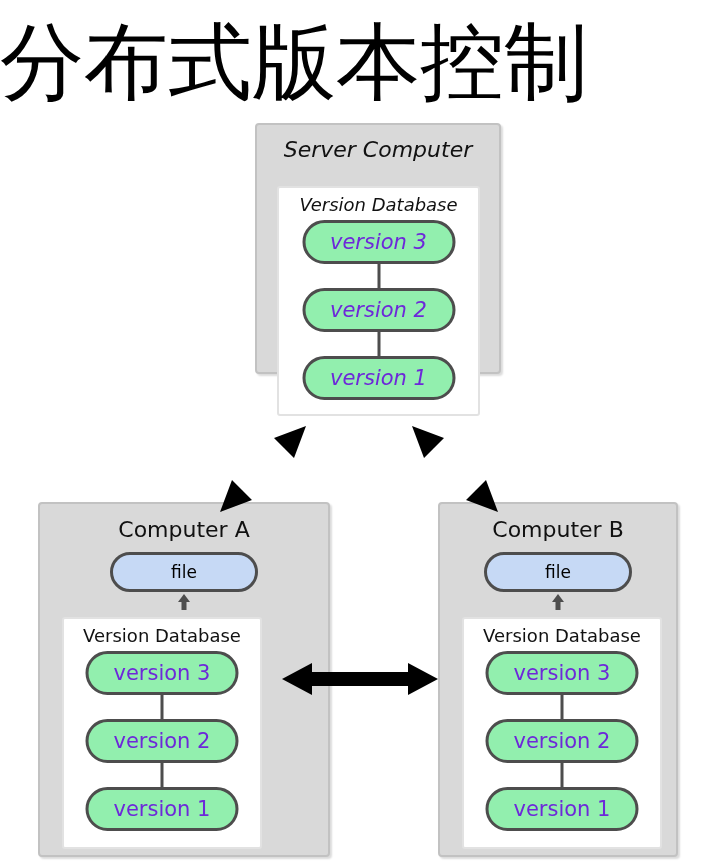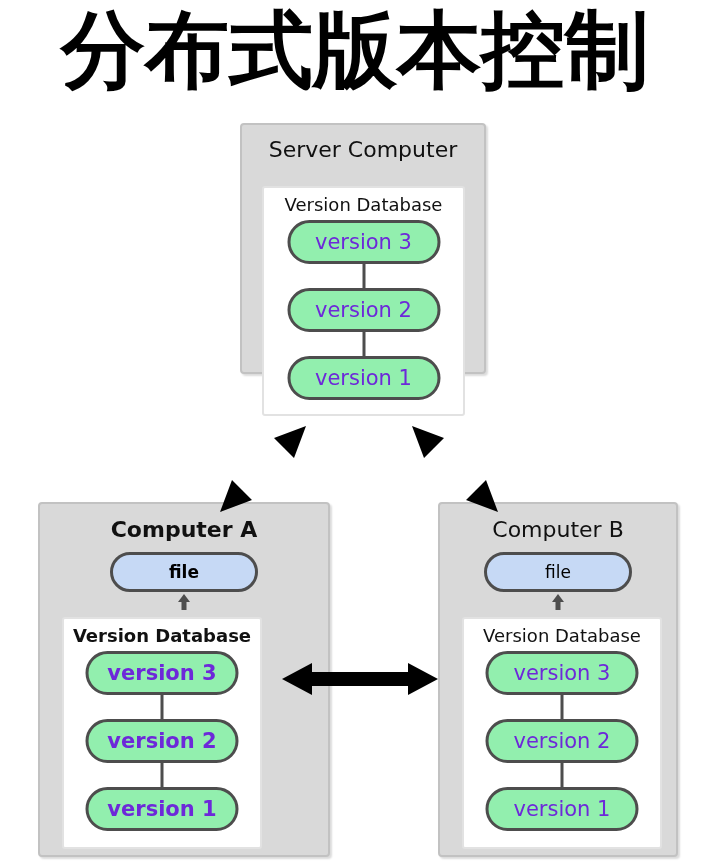--- a/index.html
+++ b/index.html
@@ -12,26 +12,25 @@
     height: 868px;
     position: relative;
     overflow: hidden;
     font-family: "DejaVu Sans", "Liberation Sans", sans-serif;
     color: #000000;
   }
 
   #page-title {
     position: absolute;
     left: 0;
-    top: 0;
+    top: 12px;
     width: 710px;
-    text-align: center;
     font-size: 84px;
     line-height: 100px;
-    font-weight: 700;
+    font-weight: 400;
     letter-spacing: 0px;
     color: #000000;
     white-space: nowrap;
   }
 
   
   .machine {
     position: absolute;
     background: #d9d9d9;
     border: 2px solid #c2c2c2;
@@ -44,33 +43,33 @@
     left: 0;
     width: 100%;
     text-align: center;
     font-size: 22px;
     line-height: 26px;
     color: #111111;
     white-space: nowrap;
   }
 
   #server-computer {
-    left: 240px;
+    left: 255px;
     top: 123px;
     width: 246px;
     height: 251px;
+    font-style: italic;
   }
   #server-computer .machine-title { top: 12px; }
 
   #computer-a {
     left: 38px;
     top: 502px;
     width: 292px;
     height: 355px;
-    font-weight: bold;
   }
   #computer-b {
     left: 438px;
     top: 502px;
     width: 240px;
     height: 355px;
   }
   #computer-a .machine-title,
   #computer-b .machine-title { top: 13px; }
 

